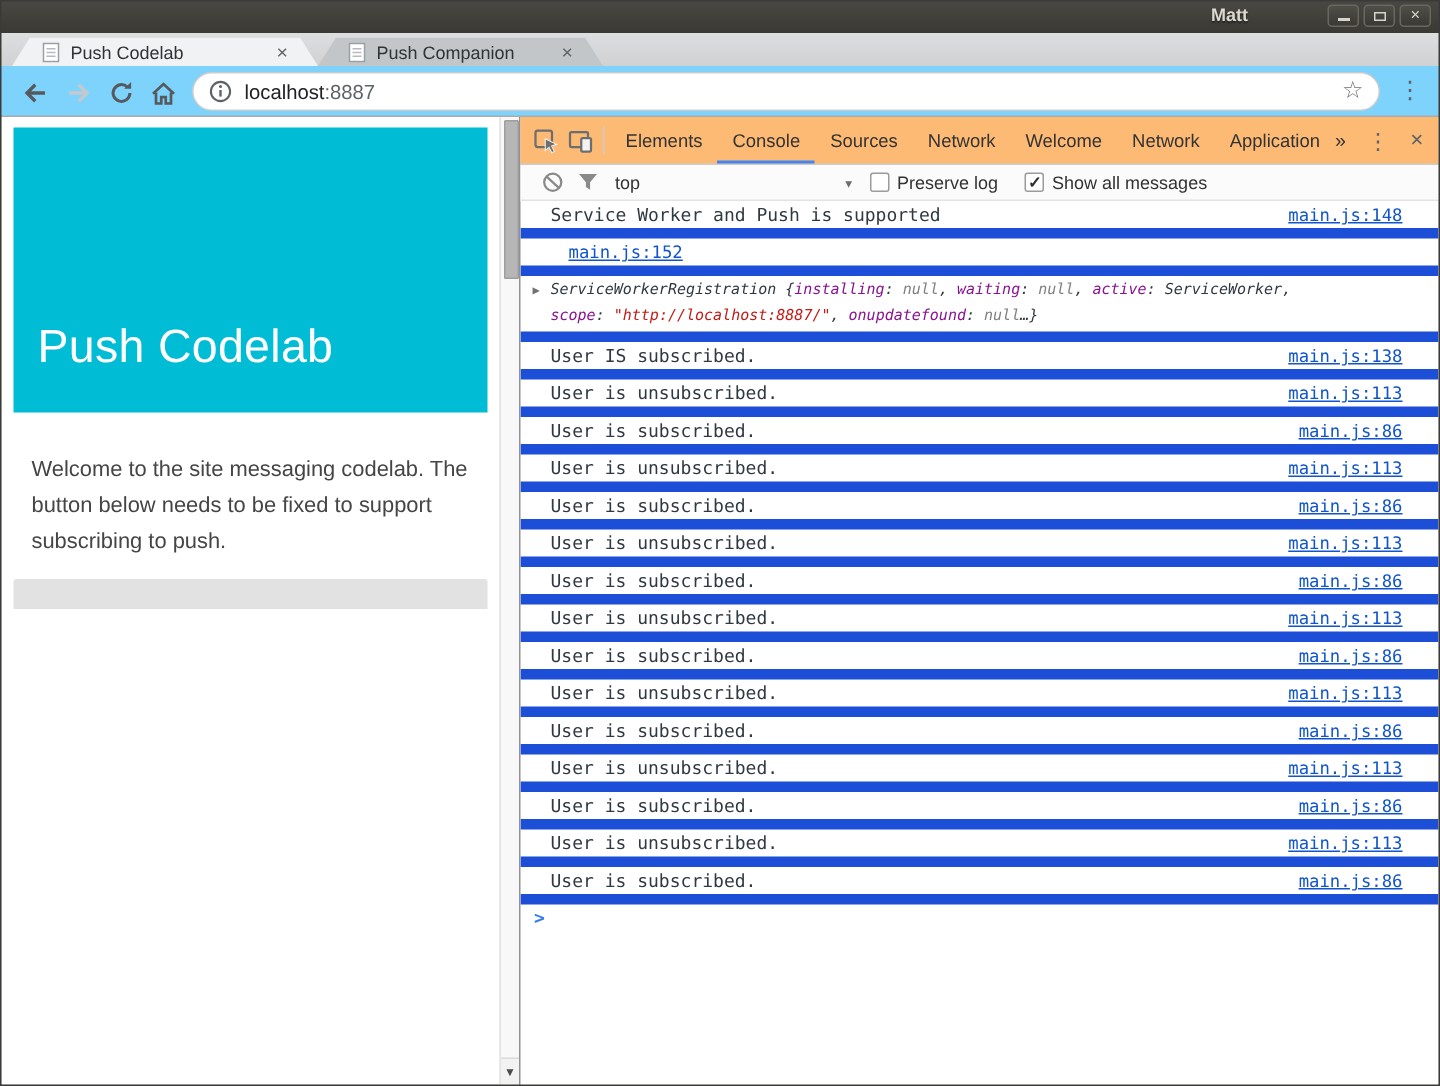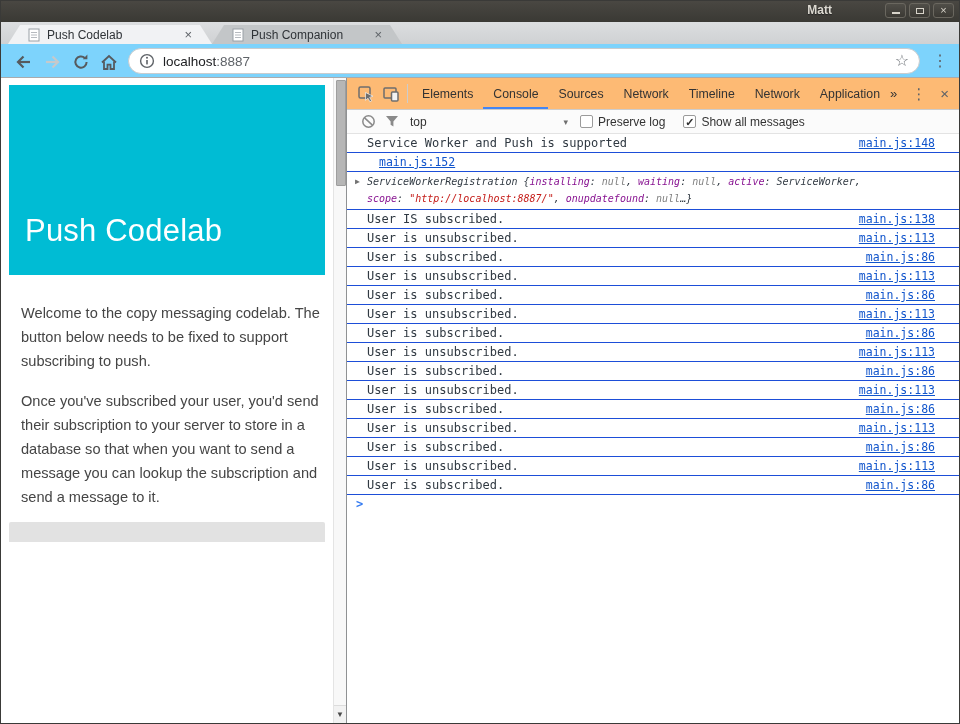--- a/index.html
+++ b/index.html
@@ -66,21 +66,21 @@
 
   .con-toolbar{height:23px;background:#fbfbfb;border-bottom:1px solid #e3e3e3;display:flex;align-items:center;padding:0 9px;font-size:12px;color:#333;}
   .ct-icon{display:flex;align-items:center;justify-content:center;width:24px;}
   .frame-sel{display:flex;align-items:center;justify-content:space-between;width:158px;margin:0 12px 0 6px;}
   .frame-sel .dd{color:#6e6e6e;font-size:9px;}
   .cb{width:11px;height:11px;border:1px solid #9b9b9b;border-radius:2px;background:#fff;display:inline-flex;align-items:center;justify-content:center;margin-right:5px;flex:none;}
   .cb .check{font-size:11px;line-height:10px;color:#303030;font-weight:bold;}
   .cb-label{margin-right:18px;white-space:nowrap;text-align:right;}
 
   .console{position:absolute;left:0;top:56px;right:0;bottom:0;overflow:hidden;font-family:"DejaVu Sans Mono",monospace;font-size:12px;color:#303942;}
-  .crow{display:flex;align-items:baseline;padding:0 24px 0 20px;height:18px;line-height:18px;border-bottom:1px solid #1d4ed8;}
+  .crow{display:flex;align-items:baseline;padding:0 24px 0 20px;height:18px;line-height:18px;border-bottom:7px solid #1d4ed8;}
   .crow .ctext{flex:1;white-space:nowrap;overflow:hidden;}
   .clink{color:#1155cc;text-decoration:underline;margin-left:12px;white-space:nowrap;font-size:11.5px;}
   .crow.objrow{height:36px;align-items:flex-start;padding-left:8px;line-height:17px;padding-top:1px;}
   .tri{width:12px;font-size:8px;color:#727272;line-height:17px;flex:none;}
   .obj-body{flex:1;font-style:italic;font-size:10px;line-height:17px;white-space:nowrap;overflow:hidden;}
   .tk-plain{color:#303942;}
   .tk-name{color:#881391;}
   .tk-null{color:#808080;}
   .tk-string{color:#c41a16;}
   .crow.promptrow{border-bottom:none;padding-left:9px;}
@@ -170,22 +170,21 @@
       <span class="url"><span>localhost</span><span class="port">:8887</span></span>
       <span class="star">☆</span>
     </div>
     <span class="menu-dots">⋮</span>
   </div>
 
   <div class="page">
     <header class="hero">
       <h1>Push Codelab</h1>
     </header>
-    <p class="first">Welcome to the copy messaging codelab. The button below needs to be fixed to support subscribing to push.</p>
-    <p>Once you've subscribed your user, you'd send their subscription to your server to store in a database so that when you want to send a message you can lookup the subscription and send a message to it.</p>
+    <p class="first">Welcome to the site messaging codelab. The button below needs to be fixed to support subscribing to push.</p>
     <div class="bottom-block"></div>
   </div>
 
   <div class="page-scrollbar">
     <div class="thumb"></div>
     <div class="sb-btn">▼</div>
   </div>
 
   <div class="devtools">
     <div class="dt-toolbar">
@@ -200,21 +199,21 @@
             <rect x="2" y="3" width="12" height="10" rx="1" fill="none" stroke="#6e6e6e" stroke-width="1.5"></rect>
             <rect x="9.5" y="7" width="6.5" height="9" rx="1" fill="#f3f3f3" stroke="#6e6e6e" stroke-width="1.5"></rect>
           </svg>
       </div>
       <div class="dt-sep"></div>
       <div class="dt-tabs" id="dtTabs">
           <div class="dt-tab">Elements</div>
           <div class="dt-tab active">Console</div>
           <div class="dt-tab">Sources</div>
           <div class="dt-tab">Network</div>
-          <div class="dt-tab">Timeline</div>
+          <div class="dt-tab">Welcome</div>
           <div class="dt-tab">Network</div>
           <div class="dt-tab">Application</div>
         </div>
       <div class="dt-right">
         <span class="dt-overflow">»</span>
         <span class="dt-kebab">⋮</span>
         <span class="dt-close">×</span>
       </div>
     </div>
 

